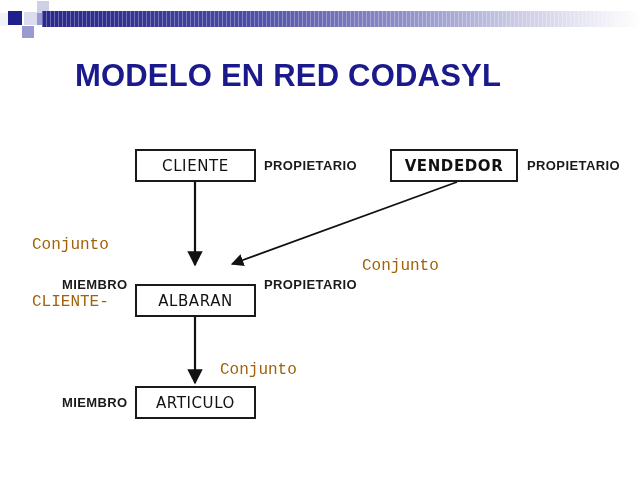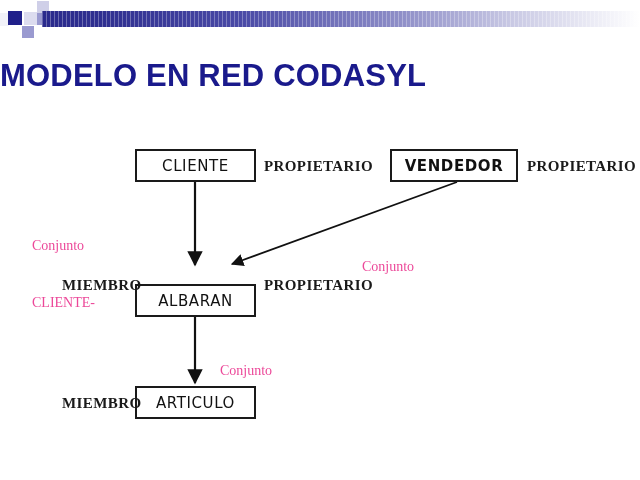--- a/index.html
+++ b/index.html
@@ -64,21 +64,21 @@
   .sq-d { left: 37px; top: 13px; width: 12px; height: 12px; background: #9a9ad0; }
   .sq-e { left: 22px; top: 26px; width: 12px; height: 12px; background: #9a9ad0; }
   .sq-f { left: 0px;  top: 13px; width: 9px;  height: 13px; background: #f2f2f9; }
 
   
   #title {
     position: absolute;
     left: 0;
     top: 58px;
     width: 576px;
-    text-align: left;
+    text-align: center;
     font-family: "Liberation Sans", sans-serif;
     font-weight: bold;
     font-size: 31px;
     letter-spacing: 0.2px;
     color: #1a1a8c;
     white-space: nowrap;
   }
 
   
   #diagram {
@@ -96,33 +96,33 @@
     display: flex;
     align-items: center;
     justify-content: center;
     font-family: "DejaVu Sans", sans-serif;
     font-size: 15px;
     letter-spacing: 0.6px;
     color: #111111;
   }
   .role-label {
     position: absolute;
-    font-family: Liberation Serif, serif;
-    font-size: 15px;
+    font-family: Liberation Sans, sans-serif;
+    font-size: 13px;
     font-weight: bold;
     letter-spacing: 0.4px;
     color: #1a1a1a;
     white-space: nowrap;
   }
   .set-label {
     position: absolute;
-    font-family: Liberation Serif, serif;
-    font-size: 14px;
+    font-family: Liberation Mono, monospace;
+    font-size: 16px;
     line-height: 19px;
-    color: #ec4899;
+    color: #a16207;
     white-space: pre;
   }
   #arrows {
     position: absolute;
     left: 0;
     top: 0;
     width: 640px;
     height: 480px;
     pointer-events: none;
   }

